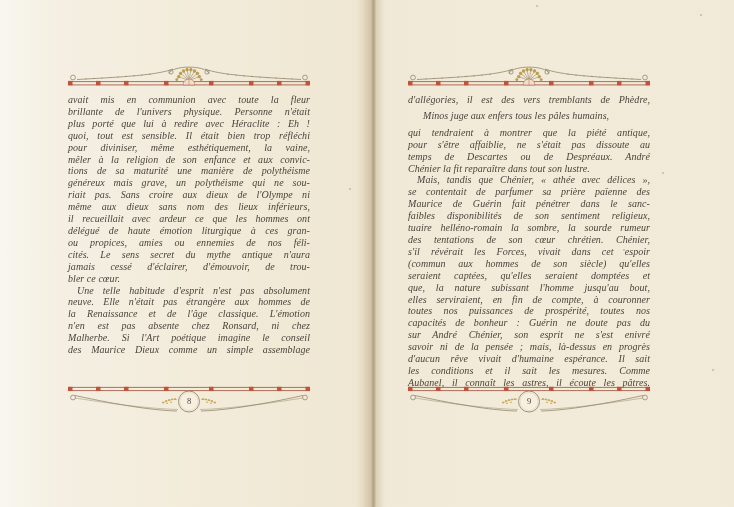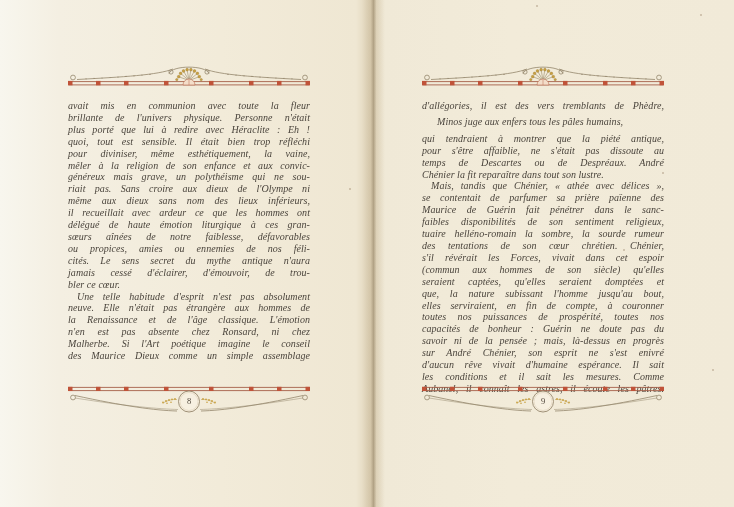--- a/index.html
+++ b/index.html
@@ -21,24 +21,24 @@
     background:linear-gradient(90deg,
       rgba(160,140,105,0) 0%, rgba(160,140,105,.18) 40%,
       rgba(120,100,68,.45) 52%, rgba(160,140,105,.10) 66%, rgba(160,140,105,0) 100%);
     pointer-events:none;
   }
   .page{
     position:absolute; top:64px; width:242px; height:356px;
     color:#4a443c;
   }
   .page.left { left:68px; }
-  .page.right{ left:422px; }
+  .page.right{ left:408px; }
   .ornament{ display:block; width:242px; }
   .page-text{
-    margin-top:14px;
+    margin-top:8px;
     font-style:italic;
     font-size:10px;
     line-height:11.9px;
     letter-spacing:.05px;
   }
   .para{ }
   .para .line{
     text-align:justify;
     text-align-last:justify;
     white-space:nowrap;
@@ -142,26 +142,26 @@
     </svg>
 
     <div class="page-text">
         <div class="para">
           <div class="line">avait mis en communion avec toute la fleur</div>
           <div class="line">brillante de l'univers physique. Personne n'était</div>
           <div class="line">plus porté que lui à redire avec Héraclite : Eh !</div>
           <div class="line">quoi, tout est sensible. Il était bien trop réfléchi</div>
           <div class="line">pour diviniser, même esthétiquement, la vaine,</div>
           <div class="line">mêler à la religion de son enfance et aux convic-</div>
+          <div class="line">tions de sa maturité une manière de polythéisme</div>
           <div class="line">généreux mais grave, un polythéisme qui ne sou-</div>
           <div class="line">riait pas. Sans croire aux dieux de l'Olympe ni</div>
           <div class="line">même aux dieux sans nom des lieux inférieurs,</div>
           <div class="line">il recueillait avec ardeur ce que les hommes ont</div>
           <div class="line">délégué de haute émotion liturgique à ces gran-</div>
-          <div class="line">sœurs aînées de notre faiblesse, défavorables</div>
           <div class="line">ou propices, amies ou ennemies de nos féli-</div>
           <div class="line">cités. Le sens secret du mythe antique n'aura</div>
           <div class="line">jamais cessé d'éclairer, d'émouvoir, de trou-</div>
           <div class="line free">bler ce cœur.</div>
         </div>
         <div class="para indent">
           <div class="line">Une telle habitude d'esprit n'est pas absolument</div>
           <div class="line">neuve. Elle n'était pas étrangère aux hommes de</div>
           <div class="line">la Renaissance et de l'âge classique. L'émotion</div>
           <div class="line">n'en est pas absente chez Ronsard, ni chez</div>
@@ -308,22 +308,22 @@
           <div class="line">faibles disponibilités de son sentiment religieux,</div>
           <div class="line">tuaire helléno-romain la sombre, la sourde rumeur</div>
           <div class="line">des tentations de son cœur chrétien. Chénier,</div>
           <div class="line">s'il révérait les Forces, vivait dans cet espoir</div>
           <div class="line">(commun aux hommes de son siècle) qu'elles</div>
           <div class="line">seraient captées, qu'elles seraient domptées et</div>
           <div class="line">que, la nature subissant l'homme jusqu'au bout,</div>
           <div class="line">elles serviraient, en fin de compte, à couronner</div>
           <div class="line">toutes nos puissances de prospérité, toutes nos</div>
           <div class="line">capacités de bonheur : Guérin ne doute pas du</div>
+          <div class="line">sur André Chénier, son esprit ne s'est enivré</div>
           <div class="line">savoir ni de la pensée ; mais, là-dessus en progrès</div>
-          <div class="line">sur André Chénier, son esprit ne s'est enivré</div>
           <div class="line">d'aucun rêve vivait d'humaine espérance. Il sait</div>
           <div class="line">les conditions et il sait les mesures. Comme</div>
           <div class="line">Aubanel, il connaît les astres, il écoute les pâtres.</div>
         </div>
       </div>
 
     <div class="tail">
       <svg class="ornament" width="242" height="30" viewBox="0 0 242 30">
         <line x1="0.5" y1="1.4" x2="241.5" y2="1.4" stroke="#a55f48" stroke-width="0.9"></line>
         <line x1="0.5" y1="4.6" x2="241.5" y2="4.6" stroke="#a55f48" stroke-width="0.9"></line>

